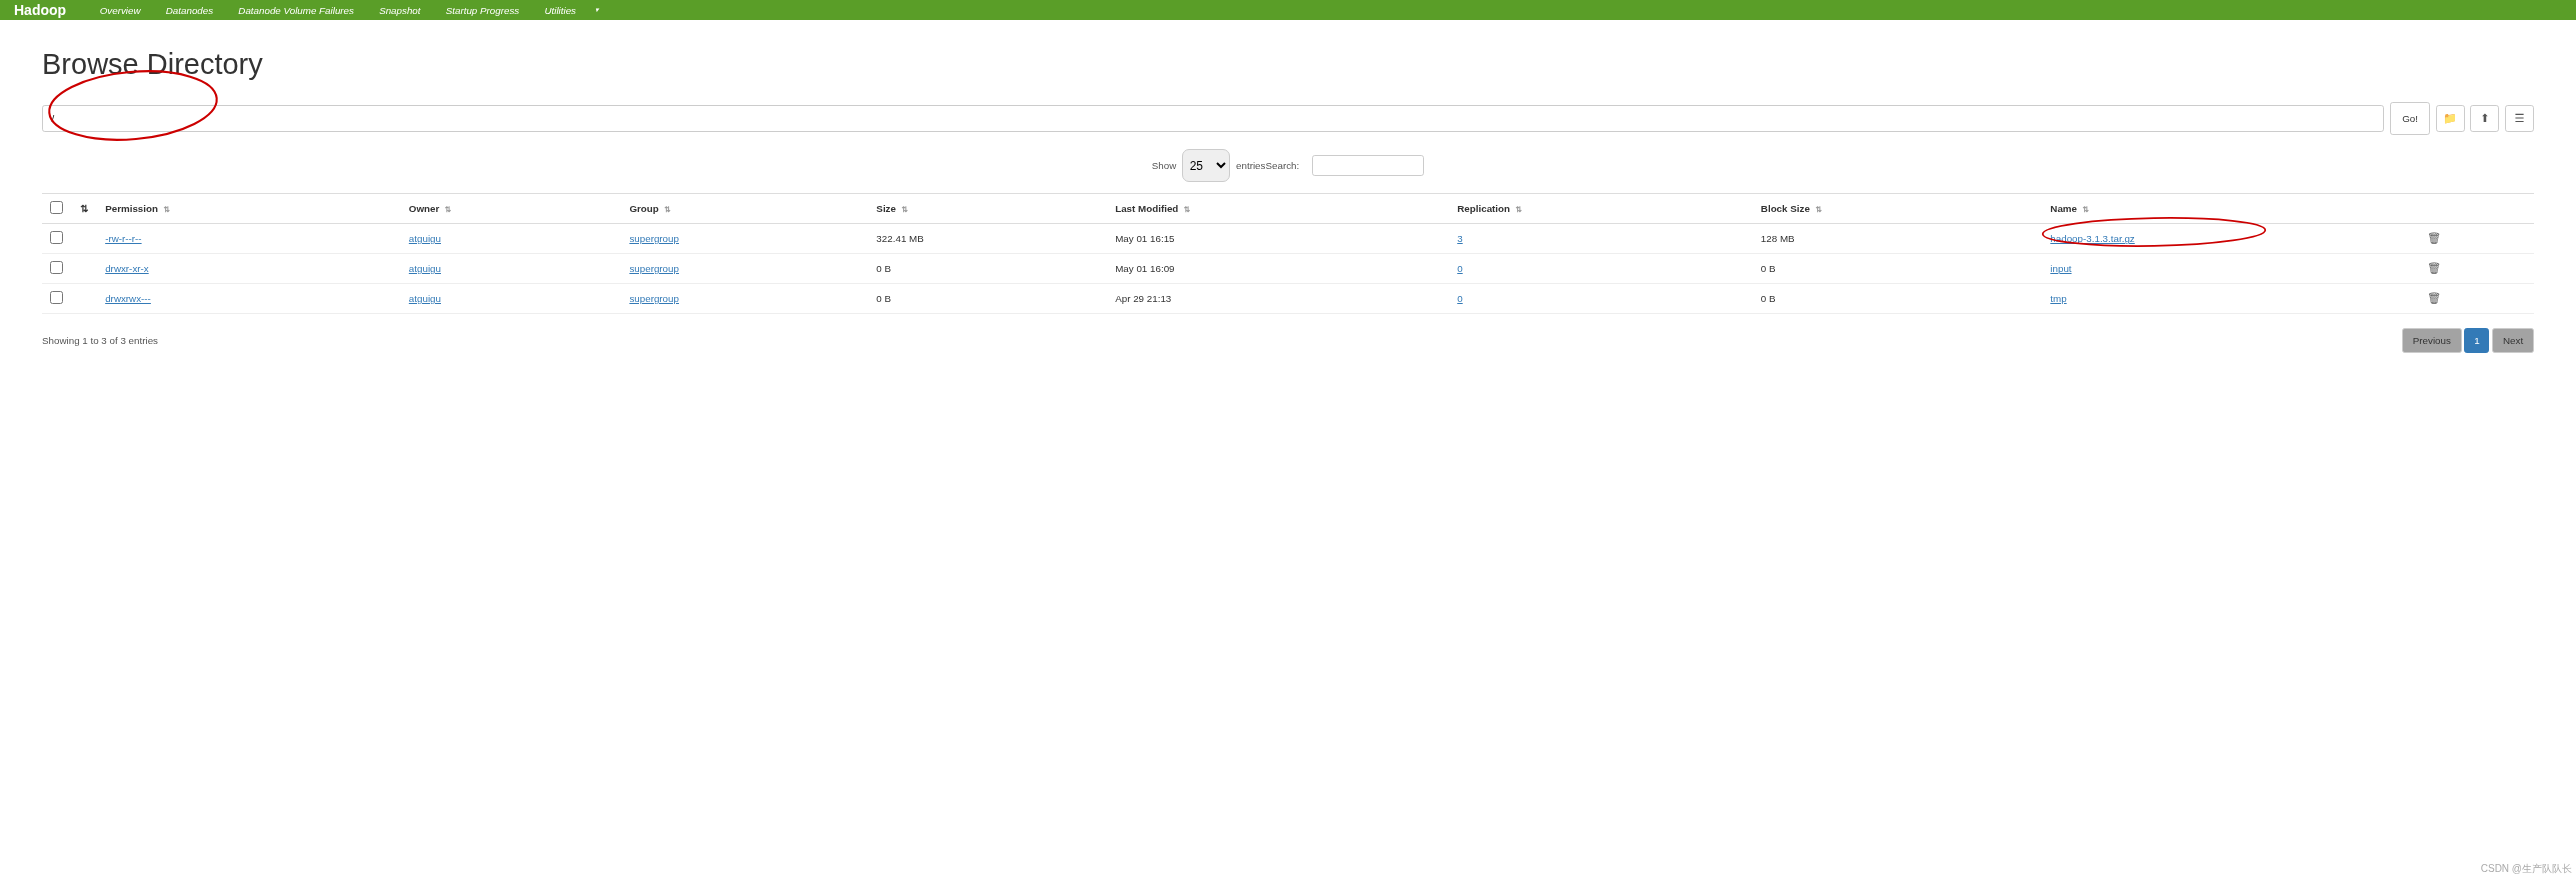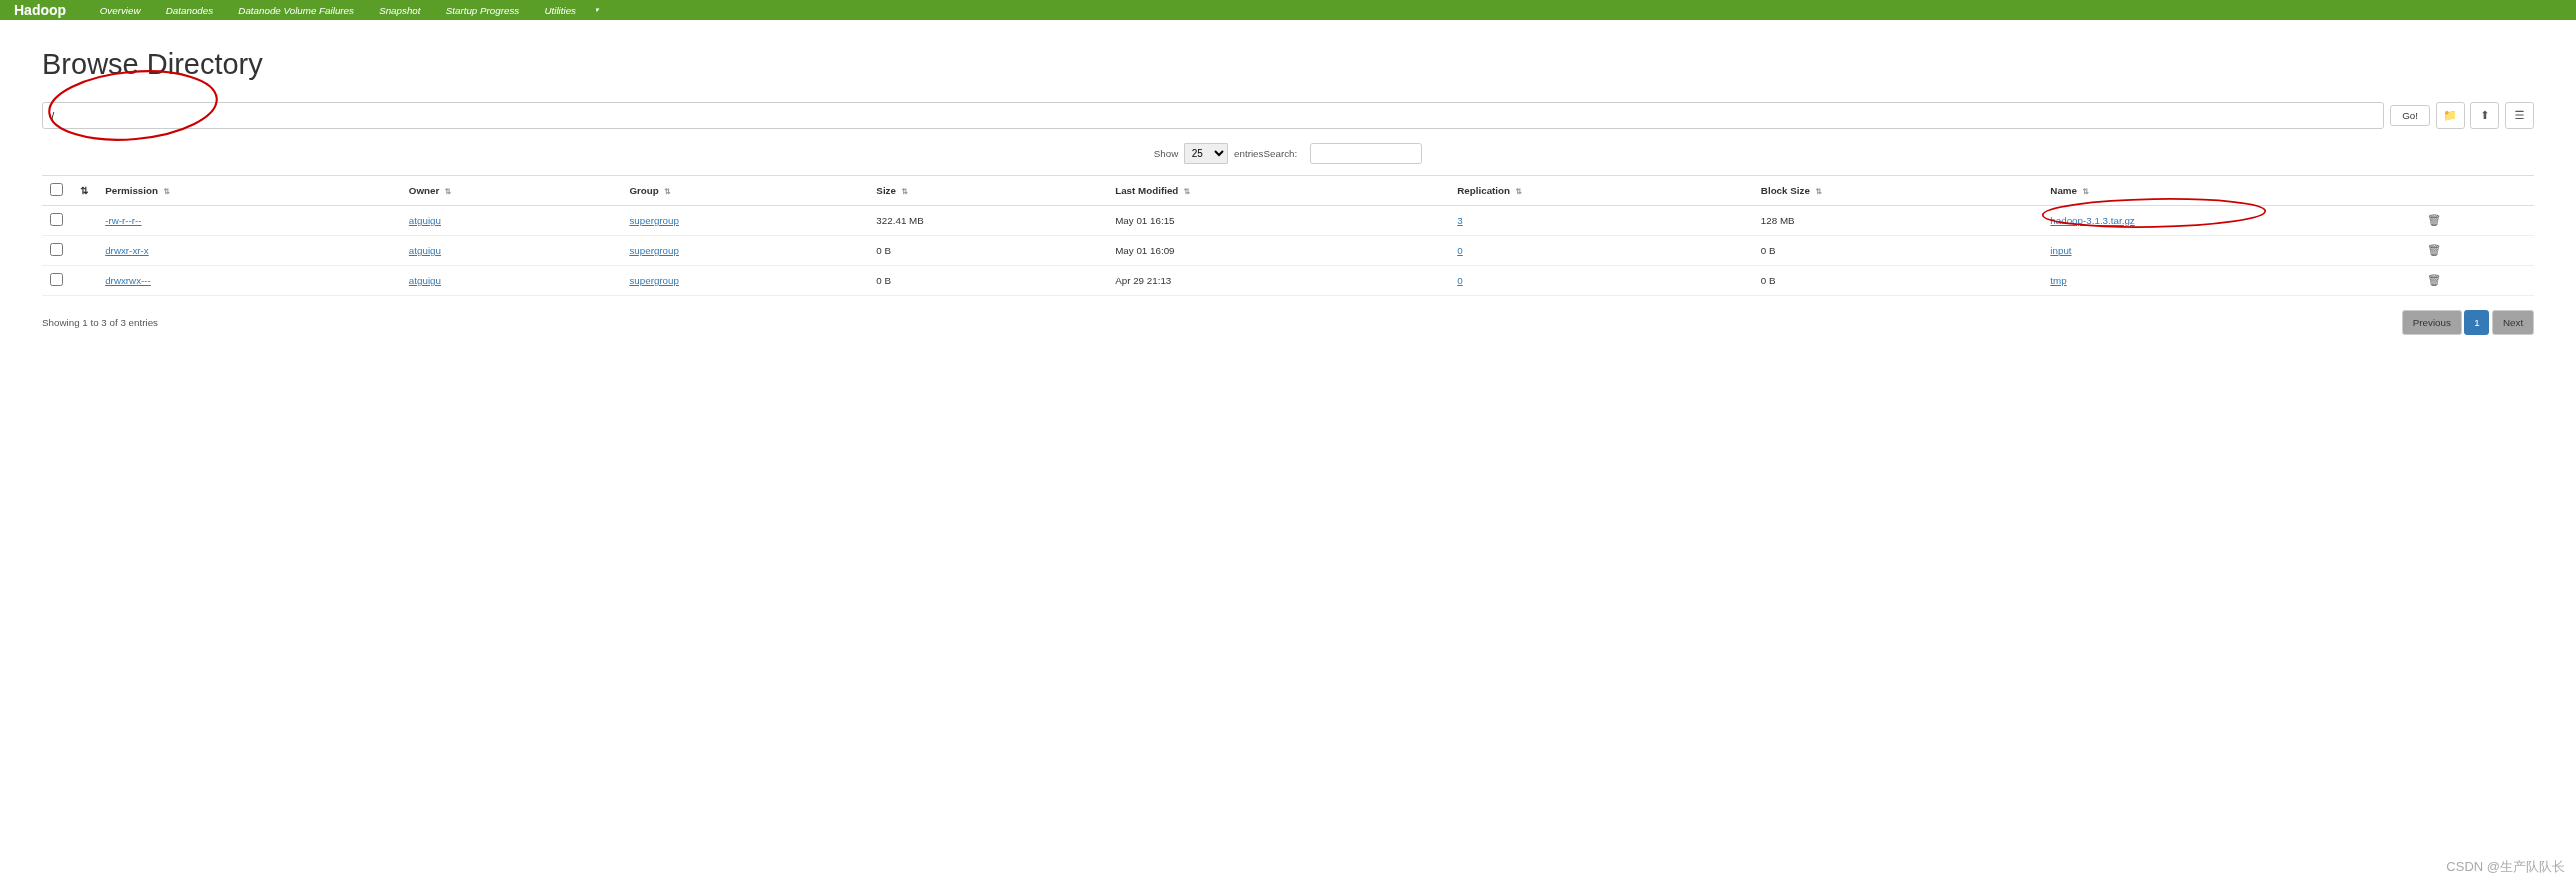--- a/index.html
+++ b/index.html
@@ -66,21 +66,21 @@
       flex: 1;
       height: 26.6px;
       padding: 4.2px 8.4px;
       font-size: 9.8px;
       border: 0.7px solid #ccc;
       border-radius: 2.8px;
       outline: none;
     }
 
     .btn-go {
-      height: 21px;
+      height: 33px;
       padding: 4.2px 11.2px;
       background: #fff;
       border: 0.7px solid #ccc;
       border-radius: 2.8px;
       cursor: pointer;
       font-size: 9.8px;
       color: #333;
     }
 
     .btn-icon {
@@ -105,25 +105,25 @@
       margin-bottom: 11.2px;
     }
     .show-left {
       display: flex;
       align-items: center;
       gap: 5.6px;
       font-size: 9.8px;
       color: #555;
     }
     .entries-select {
-      height: 21px;
+      height: 33px;
       padding: 1.4px 2.8px;
       border: 0.7px solid #ccc;
-      border-radius: 1px;
-      font-size: 10px;
+      border-radius: 7px;
+      font-size: 12px;
     }
     .search-right {
       display: flex;
       align-items: center;
       gap: 13px;
       font-size: 9.8px;
       color: #555;
     }
     .search-input {
       height: 21px;
@@ -227,22 +227,22 @@
       left: 0;
       top: -42px;
       width: 182px;
       height: 84px;
     }
 
     
     .watermark {
       position: fixed;
       bottom: 7px;
-      right: 11px;
-      font-size: 13px;
+      right: 4px;
+      font-size: 10px;
       color: #aaa;
     }
   </style>
 </head>
 <body>
 
 <nav class="navbar">
   <span class="navbar-brand">Hadoop</span>
   <div class="navbar-nav">
     <span class="nav-item">Overview</span>

